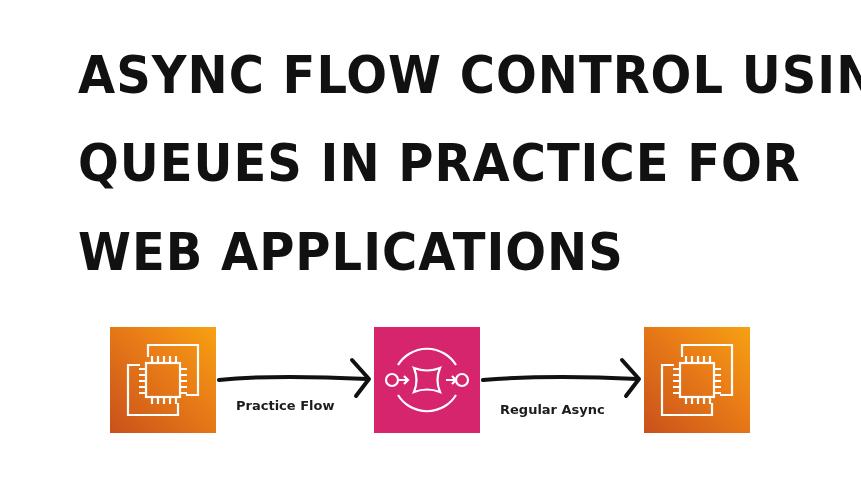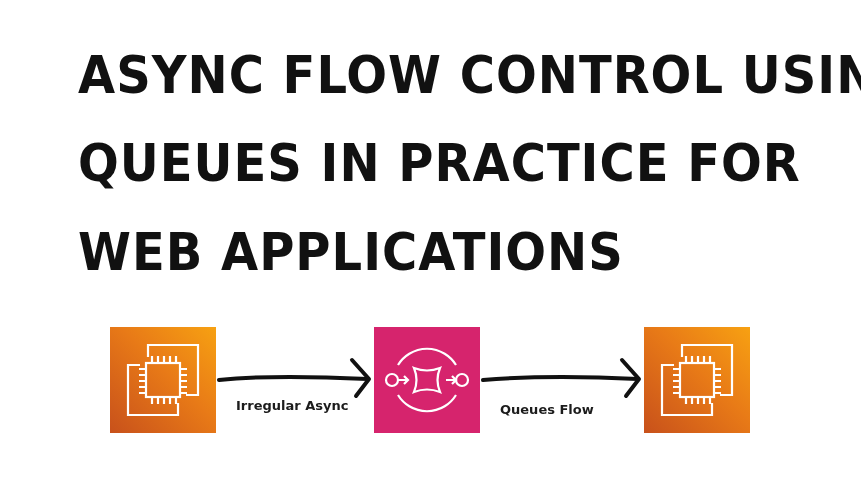--- a/index.html
+++ b/index.html
@@ -47,21 +47,21 @@
     </g>
   </svg>
 </div>
 
 <div class="arrow" style="left:216px; top:352px;">
   <svg width="160" height="50" viewBox="0 0 160 50">
     <path d="M3 28 C40 24, 90 24, 152 27" stroke="#111" stroke-width="4" fill="none" stroke-linecap="round"></path>
     <path d="M136 8 L153 27 L140 44" stroke="#111" stroke-width="4" fill="none" stroke-linecap="round" stroke-linejoin="round"></path>
   </svg>
 </div>
-<div class="label" style="left:236px; top:398px;">Irregular Async</div>
+<div class="label" style="left:236px; top:398px;">Practice Flow</div>
 
 <div class="node sqs" style="left:374px; top:327px;">
   <svg viewBox="0 0 106 106">
     <g fill="none" stroke="#ffffff" stroke-width="2.2">
       <path d="M24 38 A34 34 0 0 1 82 38"></path>
       <path d="M24 68 A34 34 0 0 0 82 68"></path>
       <circle cx="18" cy="53" r="6"></circle>
       <circle cx="88" cy="53" r="6"></circle>
       <path d="M24 53 H34 M30 49 L34 53 L30 57"></path>
       <path d="M72 53 H82 M78 49 L82 53 L78 57"></path>
@@ -69,21 +69,21 @@
     </g>
   </svg>
 </div>
 
 <div class="arrow" style="left:480px; top:352px;">
   <svg width="165" height="50" viewBox="0 0 165 50">
     <path d="M3 28 C50 24, 100 24, 158 27" stroke="#111" stroke-width="4" fill="none" stroke-linecap="round"></path>
     <path d="M142 8 L159 27 L146 44" stroke="#111" stroke-width="4" fill="none" stroke-linecap="round" stroke-linejoin="round"></path>
   </svg>
 </div>
-<div class="label" style="left:500px; top:402px;">Queues Flow</div>
+<div class="label" style="left:500px; top:402px;">Regular Async</div>
 
 <div class="node ec2" style="left:644px; top:327px;">
   <svg viewBox="0 0 106 106">
     <g fill="none" stroke="#ffffff" stroke-width="2.2">
       <path d="M38 30 V18 H88 V68 H76"></path>
       <path d="M30 38 H18 V88 H68 V76"></path>
       <rect x="36" y="36" width="34" height="34"></rect>
       <path d="M42 36 V29 M48 36 V29 M54 36 V29 M60 36 V29 M66 36 V29"></path>
       <path d="M42 70 V77 M48 70 V77 M54 70 V77 M60 70 V77 M66 70 V77"></path>
       <path d="M36 42 H29 M36 48 H29 M36 54 H29 M36 60 H29 M36 66 H29"></path>

